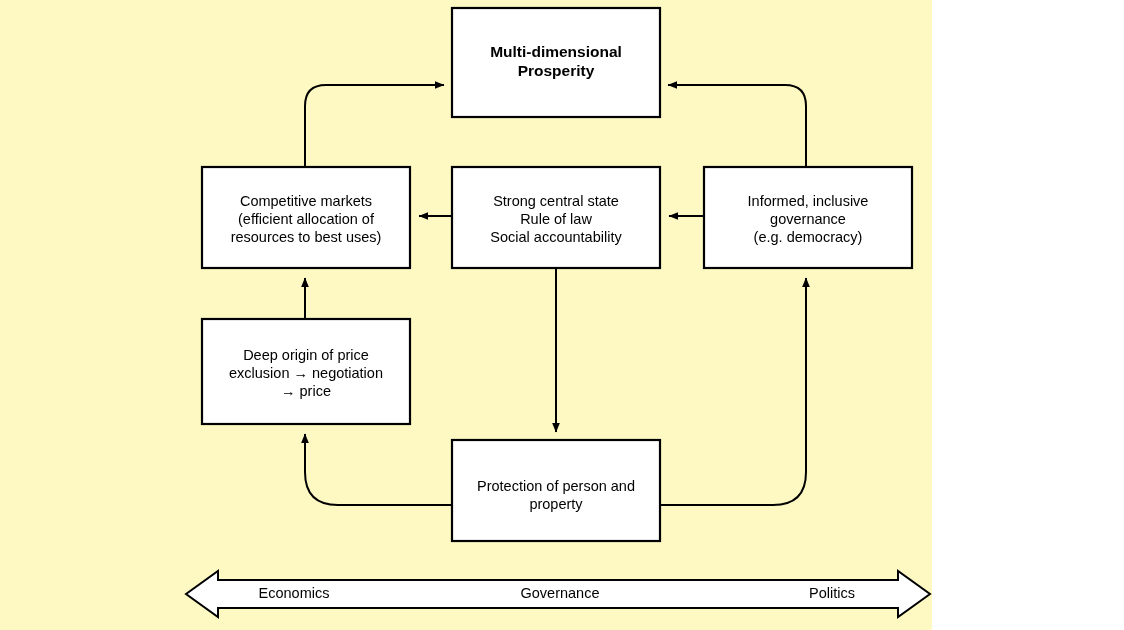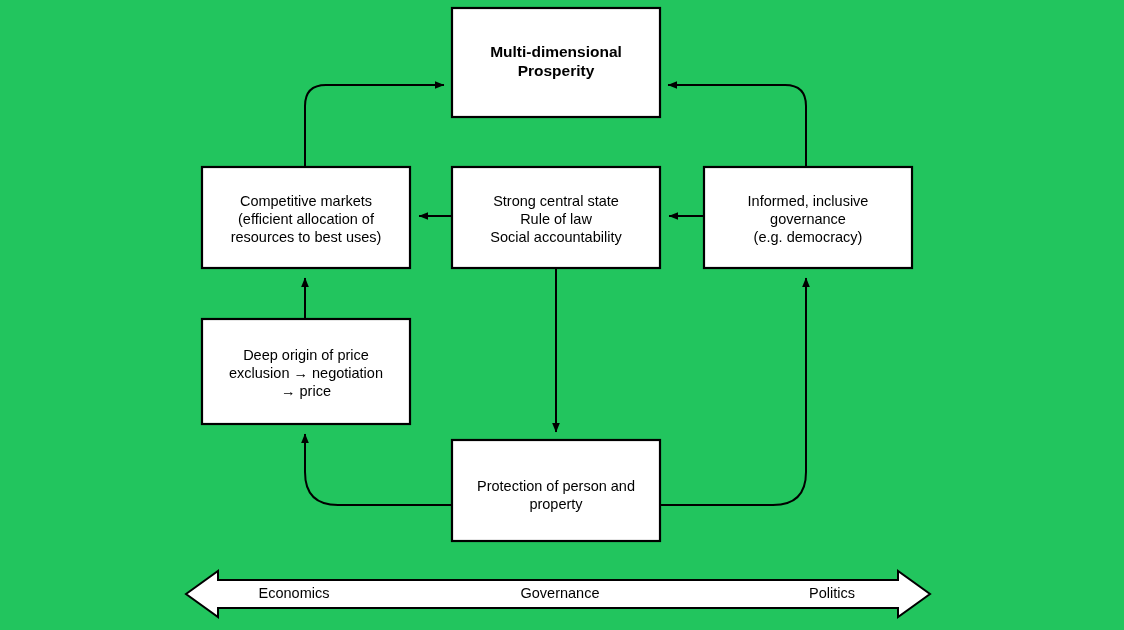--- a/index.html
+++ b/index.html
@@ -9,23 +9,23 @@
     background: #ffffff;
   }
   body {
     width: 1124px;
     height: 630px;
     font-family: "Liberation Sans", sans-serif;
     overflow: hidden;
   }
   #diagram-root {
     position: relative;
-    width: 1124px;
+    width: 932px;
     height: 630px;
-    background: #22c55e;
+    background: #fef9c3;
   }
   svg#flow-svg {
     position: absolute;
     top: 0;
     left: 0;
     width: 1124px;
     height: 630px;
     display: block;
   }
   .node-rect {

